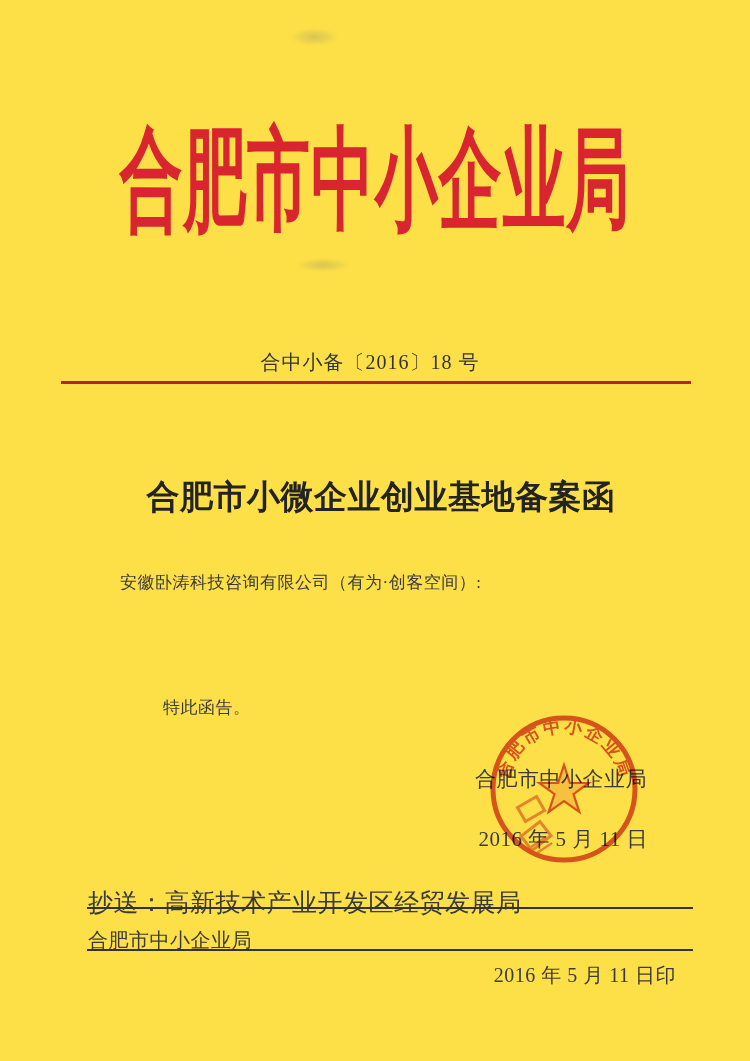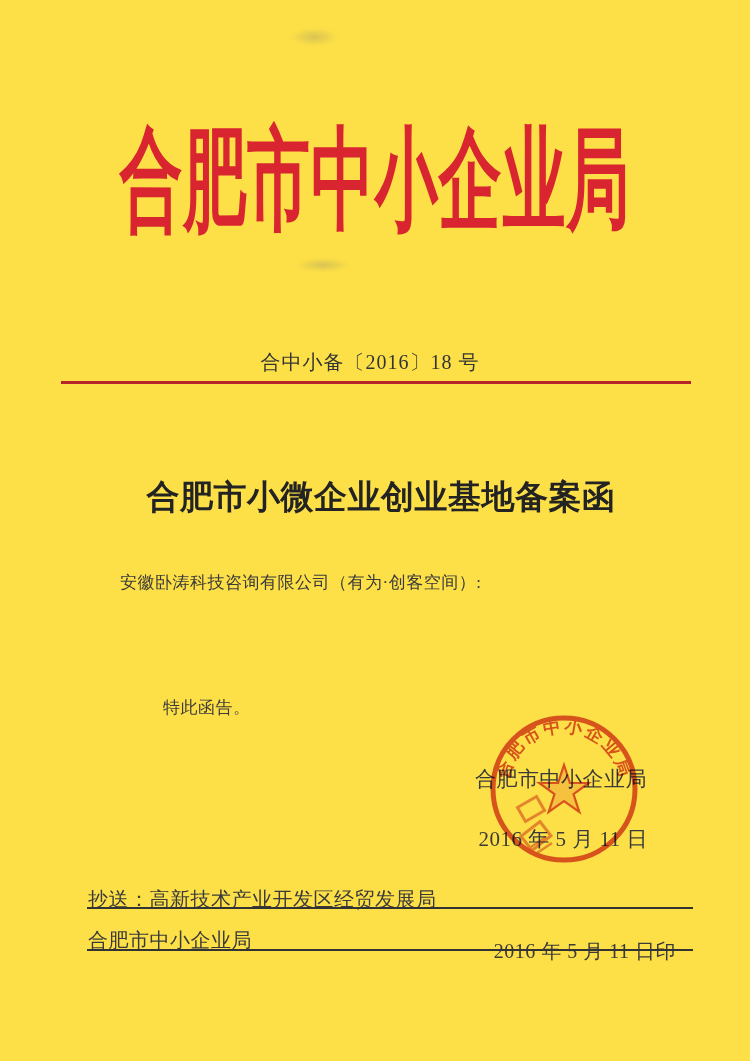--- a/index.html
+++ b/index.html
@@ -86,42 +86,42 @@
     mix-blend-mode: multiply;
     opacity: 0.88;
     filter: blur(0.4px);
     pointer-events: none;
   }
 
   
   .footer-cc {
     position: absolute;
     left: 88px; top: 886px;
-    font-size: 20px;
+    font-size: 25px;
     letter-spacing: 0.5px;
     white-space: nowrap;
     color: #3a3a3a;
   }
   .footer-rule-1 {
     position: absolute;
     left: 87px; top: 907px;
     width: 606px; height: 2px;
     background: #333333;
   }
   .footer-issuer {
     position: absolute;
     left: 88px; top: 927px;
     font-size: 20px;
     letter-spacing: 0.5px;
     white-space: nowrap;
     color: #3a3a3a;
   }
   .footer-date {
     position: absolute;
-    right: 74px; top: 938px;
+    right: 74px; top: 962px;
     font-size: 20px;
     letter-spacing: 0.5px;
     white-space: nowrap;
     color: #3a3a3a;
     margin-left: 32px;
   }
   .footer-rule-2 {
     position: absolute;
     left: 87px; top: 949px;
     width: 606px; height: 2px;

